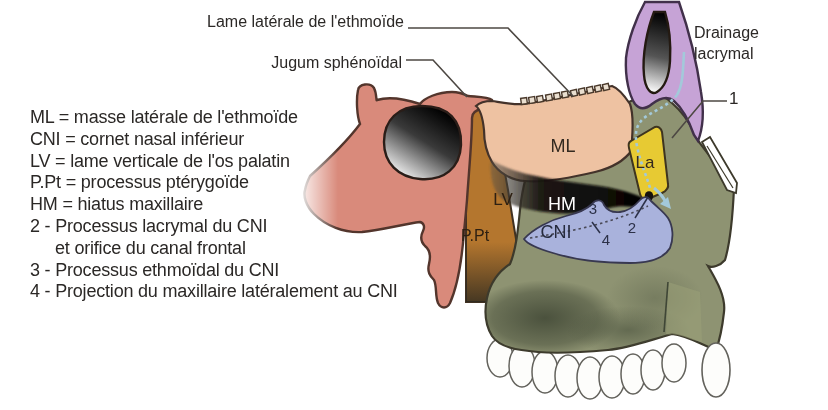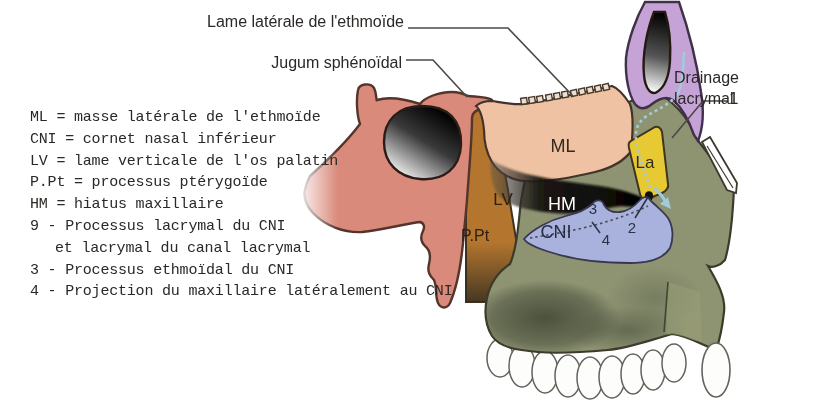--- a/index.html
+++ b/index.html
@@ -2,28 +2,28 @@
 <html><head>
 <meta charset="utf-8">
 <style>
   html,body{margin:0;padding:0;background:#ffffff;}
   .stage{
     position:relative;width:828px;height:410px;background:#ffffff;overflow:hidden;
     font-family:"Liberation Sans", sans-serif;color:#2b2826;
   }
   .stage svg{position:absolute;left:0;top:0;}
   .legend{
-    position:absolute;left:30px;top:107px;font-size:15px;line-height:21.8px;
-    letter-spacing:-0.2px;white-space:nowrap;z-index:5;font-family:Liberation Mono, monospace;
+    position:absolute;left:30px;top:107px;font-size:18px;line-height:21.8px;
+    letter-spacing:-0.2px;white-space:nowrap;z-index:5;
   }
   .legend-line.indent{padding-left:25px;}
   .lbl{position:absolute;font-size:16px;white-space:nowrap;z-index:6;}
   .lbl-lame{top:13px;right:424px;}
   .lbl-jugum{top:54px;right:426px;}
-  .lbl-drainage{left:674px;top:22px;line-height:21px;margin-top:45px;}
+  .lbl-drainage{left:694px;top:22px;line-height:21px;}
   .lbl-one{left:729px;top:89px;font-size:17px;}
   .rg-label{font-family:"Liberation Sans",sans-serif;}
 </style>
 </head>
 <body>
 
 <div class="stage">
 
   <svg width="828" height="410" viewBox="0 0 828 410">
     <defs>
@@ -248,18 +248,18 @@
     <div>lacrymal</div>
   </div>
   <div class="lbl lbl-one">1</div>
 
   <div class="legend">
       <div class="legend-line">ML = masse latérale de l'ethmoïde</div>
       <div class="legend-line">CNI = cornet nasal inférieur</div>
       <div class="legend-line">LV = lame verticale de l'os palatin</div>
       <div class="legend-line">P.Pt = processus ptérygoïde</div>
       <div class="legend-line">HM = hiatus maxillaire</div>
-      <div class="legend-line">9 - Processus lacrymal du CNI</div>
-      <div class="legend-line indent">et lacrymal du canal lacrymal</div>
+      <div class="legend-line">2 - Processus lacrymal du CNI</div>
+      <div class="legend-line indent">et orifice du canal frontal</div>
       <div class="legend-line">3 - Processus ethmoïdal du CNI</div>
       <div class="legend-line">4 - Projection du maxillaire latéralement au CNI</div>
     </div>
 </div>
 
 </body></html>

